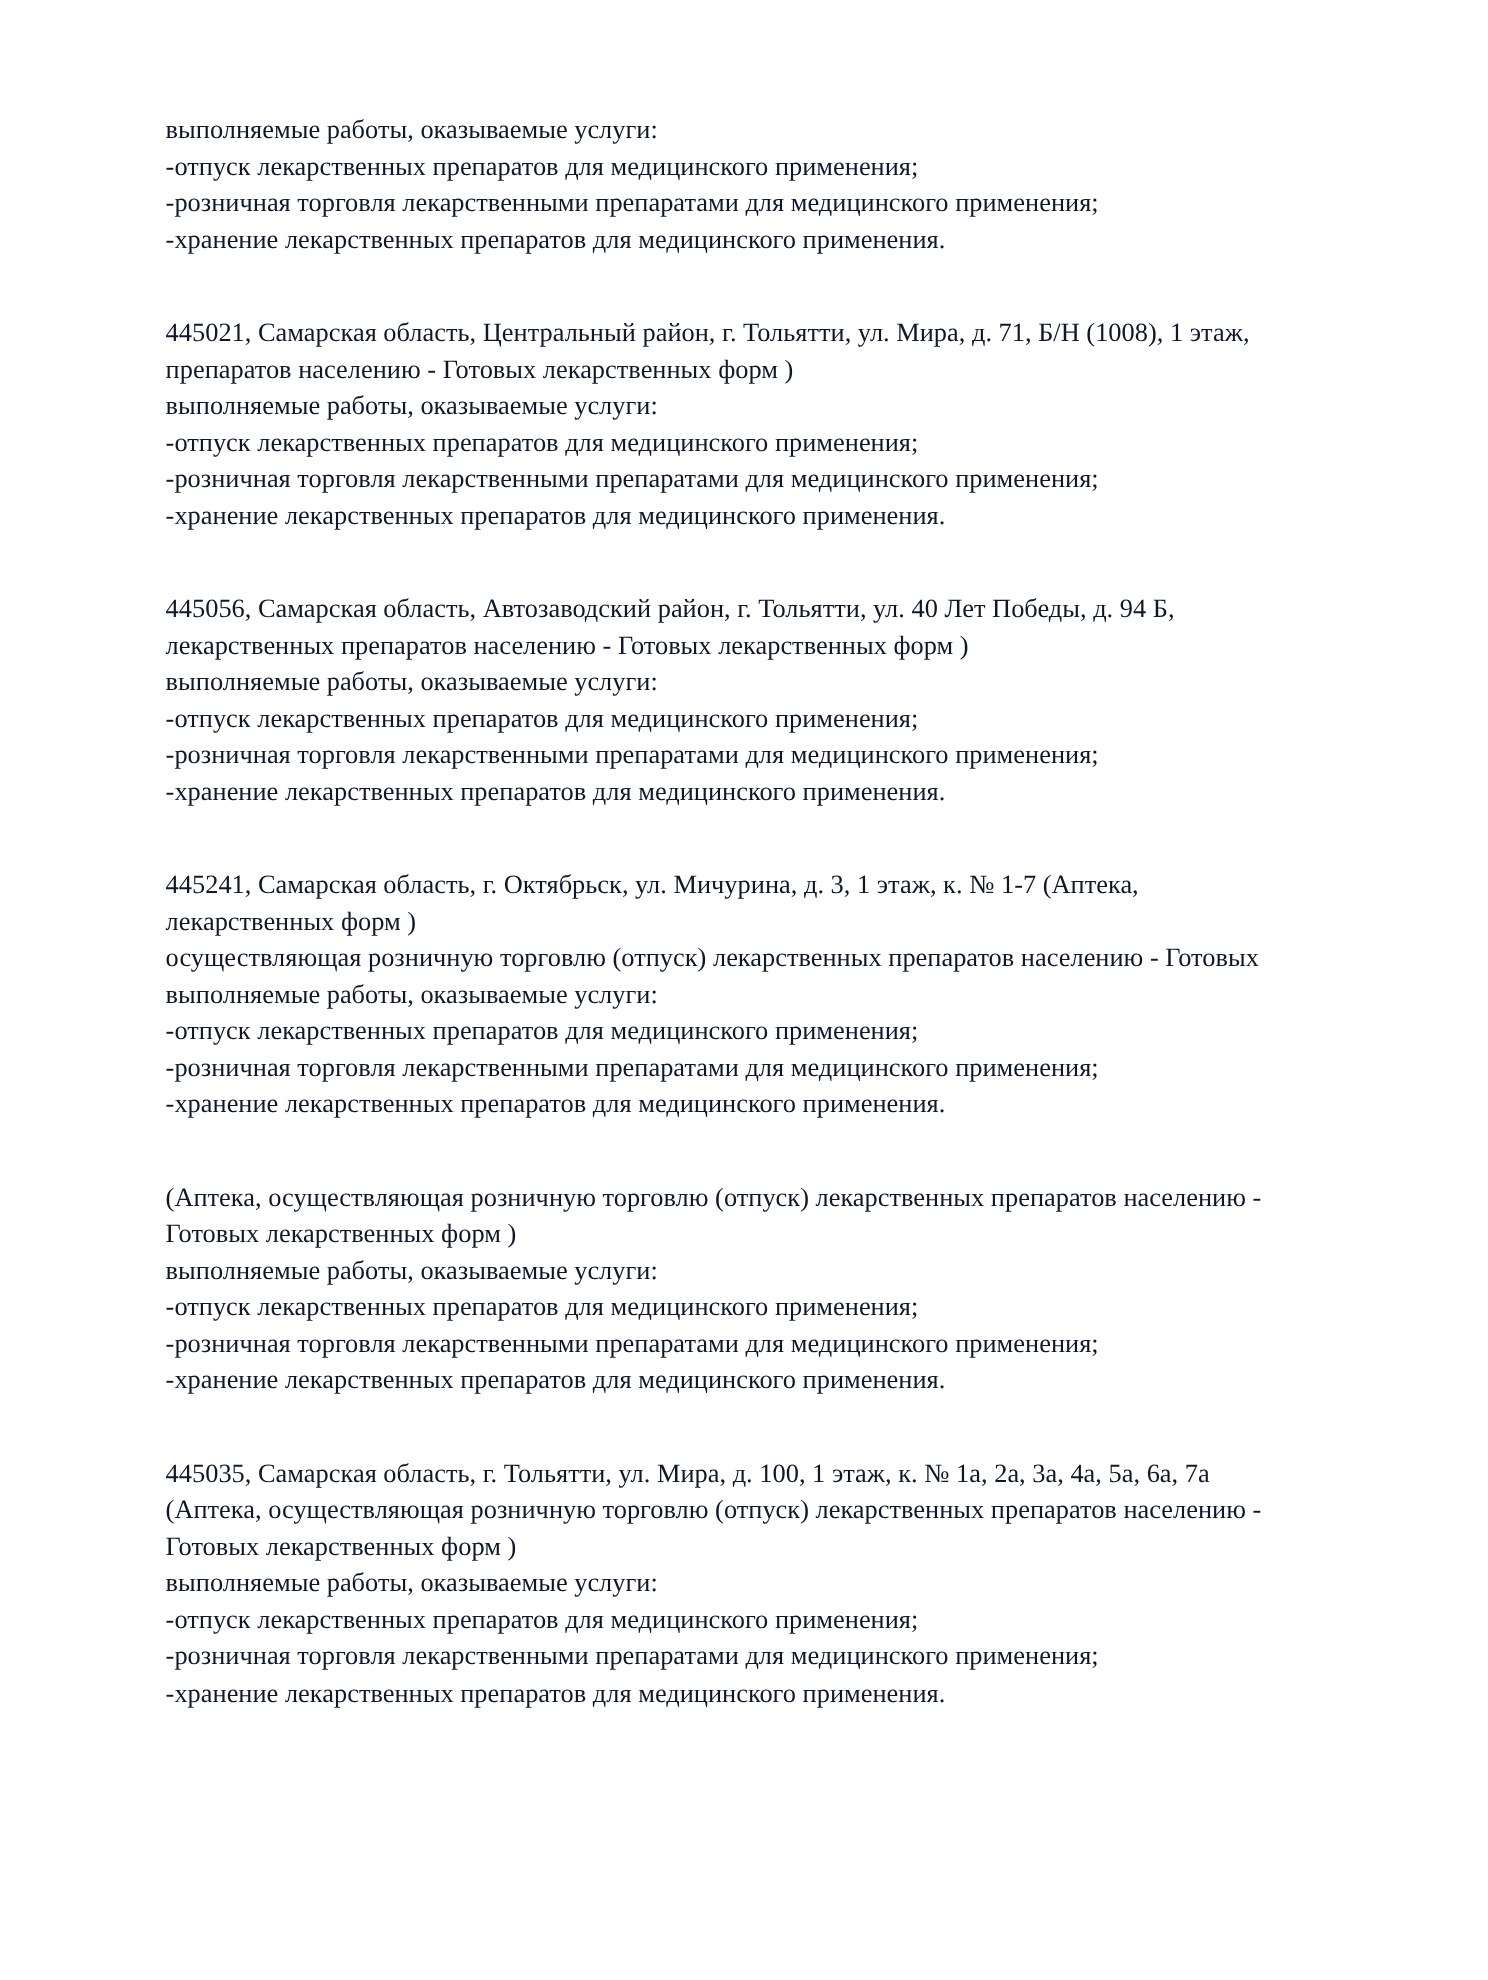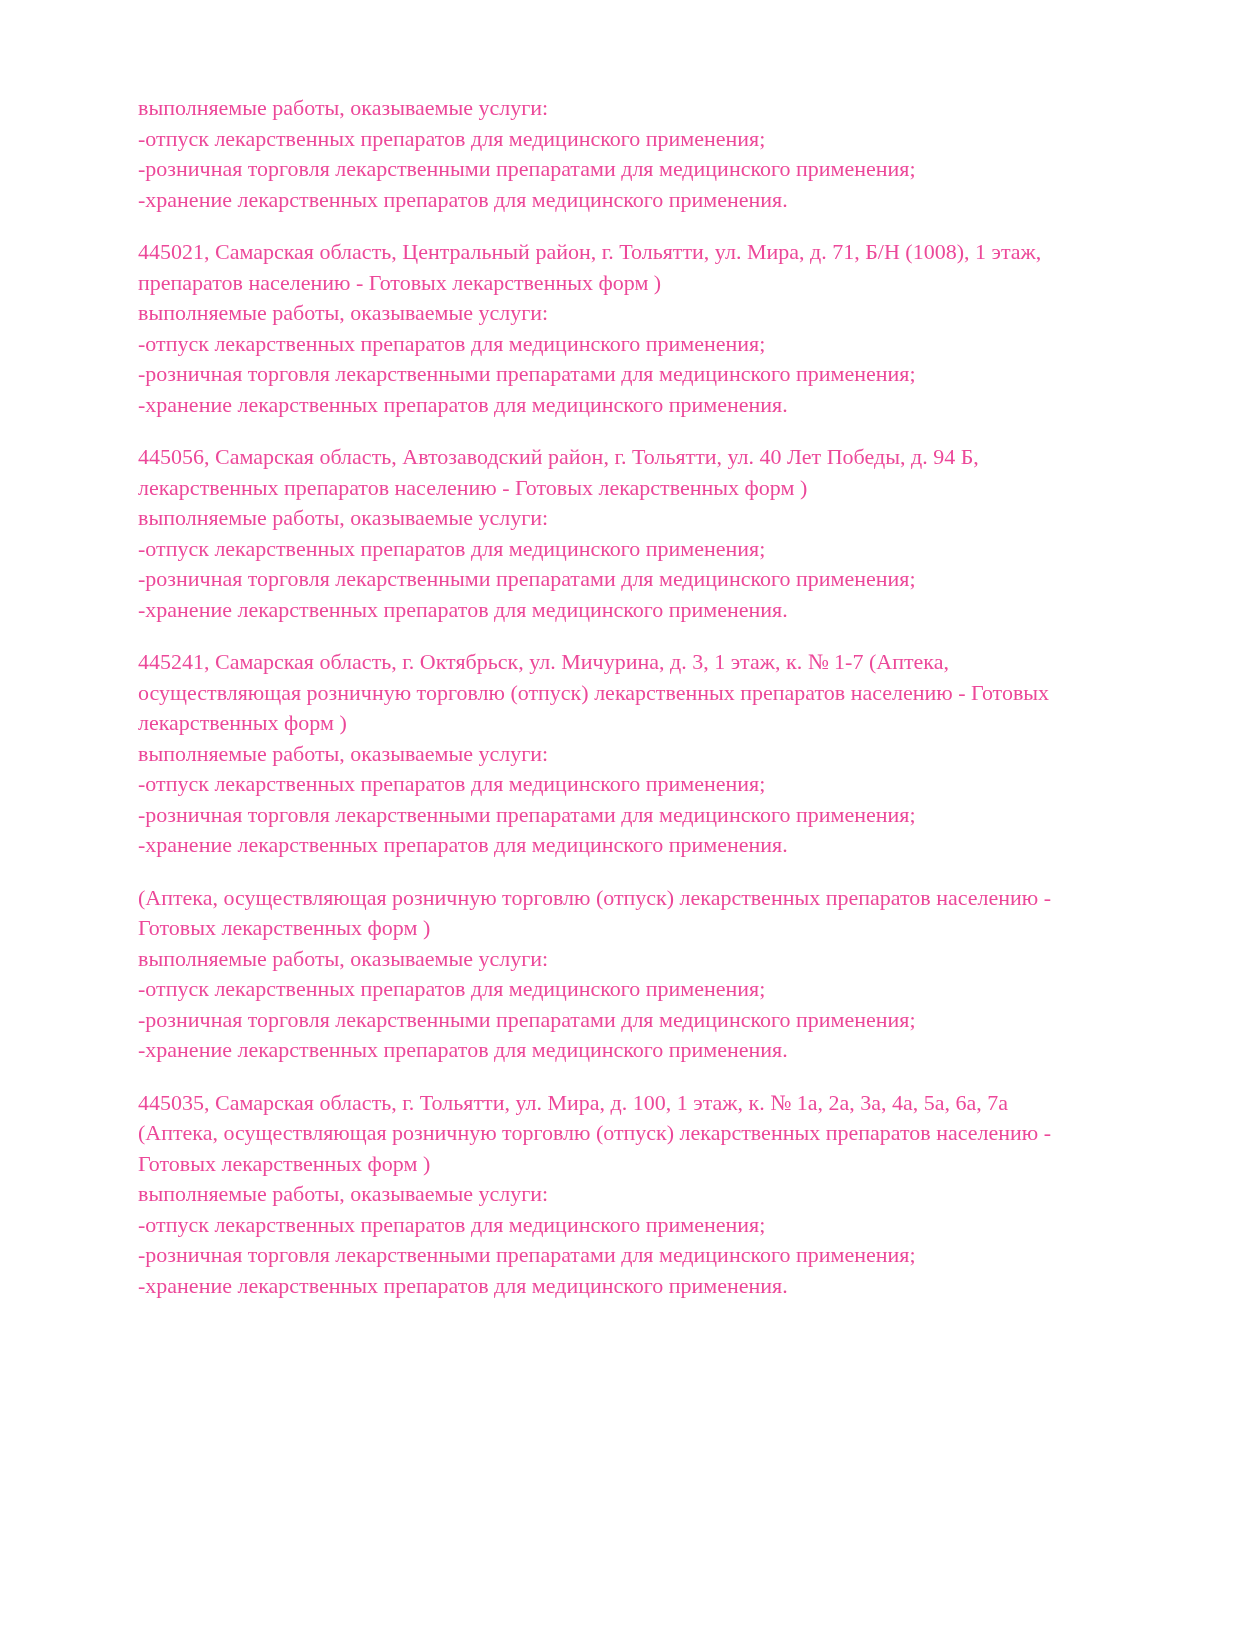--- a/index.html
+++ b/index.html
@@ -19,29 +19,29 @@
     background: #ffffff;
   }
   .doc {
     position: absolute;
     left: 138px;
     top: 93px;
     width: 1060px;
     font-family: "Liberation Serif", "DejaVu Serif", serif;
     font-size: 22px;
     line-height: 30.5px;
-    color: #ec4899;
+    color: #0f172a;
     text-align: left;
   }
   .line {
     white-space: pre;
     height: 30.5px;
   }
   .entry {
-    margin-top: 22px; 
+    margin-top: 47px; 
   }
 </style>
 </head>
 <body>
 
 <div class="page">
   <div class="doc">
 
     <div class="entry" style="margin-top:0">
       <div class="line">выполняемые работы, оказываемые услуги:</div>
@@ -63,22 +63,22 @@
       <div class="line">445056, Самарская область, Автозаводский район, г. Тольятти, ул. 40 Лет Победы, д. 94 Б,</div>
       <div class="line">лекарственных препаратов населению - Готовых лекарственных форм )</div>
       <div class="line">выполняемые работы, оказываемые услуги:</div>
       <div class="line">-отпуск лекарственных препаратов для медицинского применения;</div>
       <div class="line">-розничная торговля лекарственными препаратами для медицинского применения;</div>
       <div class="line">-хранение лекарственных препаратов для медицинского применения.</div>
     </div>
 
     <div class="entry">
       <div class="line">445241, Самарская область, г. Октябрьск, ул. Мичурина, д. 3, 1 этаж, к. № 1-7 (Аптека,</div>
+      <div class="line">лекарственных форм )</div>
       <div class="line">осуществляющая розничную торговлю (отпуск) лекарственных препаратов населению - Готовых</div>
-      <div class="line">лекарственных форм )</div>
       <div class="line">выполняемые работы, оказываемые услуги:</div>
       <div class="line">-отпуск лекарственных препаратов для медицинского применения;</div>
       <div class="line">-розничная торговля лекарственными препаратами для медицинского применения;</div>
       <div class="line">-хранение лекарственных препаратов для медицинского применения.</div>
     </div>
 
     <div class="entry">
       <div class="line">(Аптека, осуществляющая розничную торговлю (отпуск) лекарственных препаратов населению -</div>
       <div class="line">Готовых лекарственных форм )</div>
       <div class="line">выполняемые работы, оказываемые услуги:</div>

